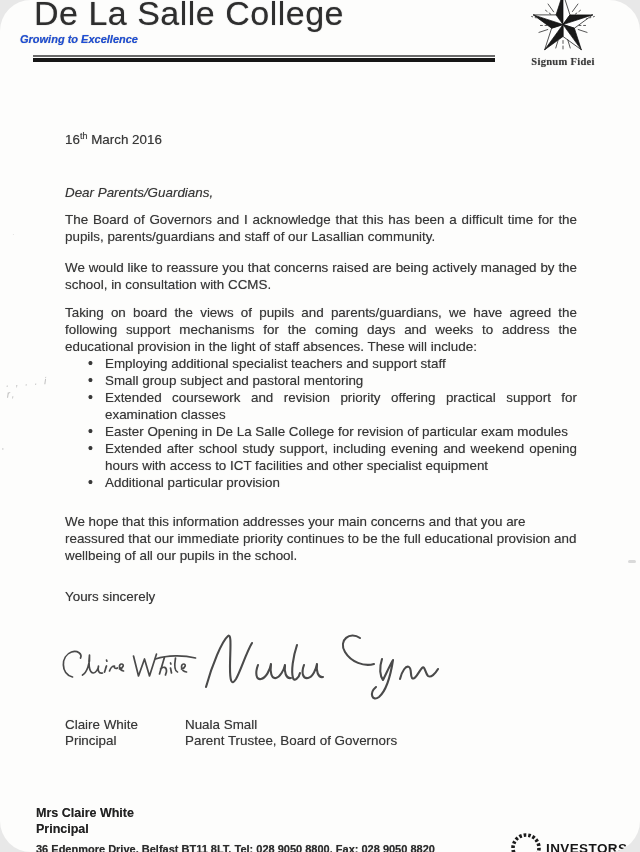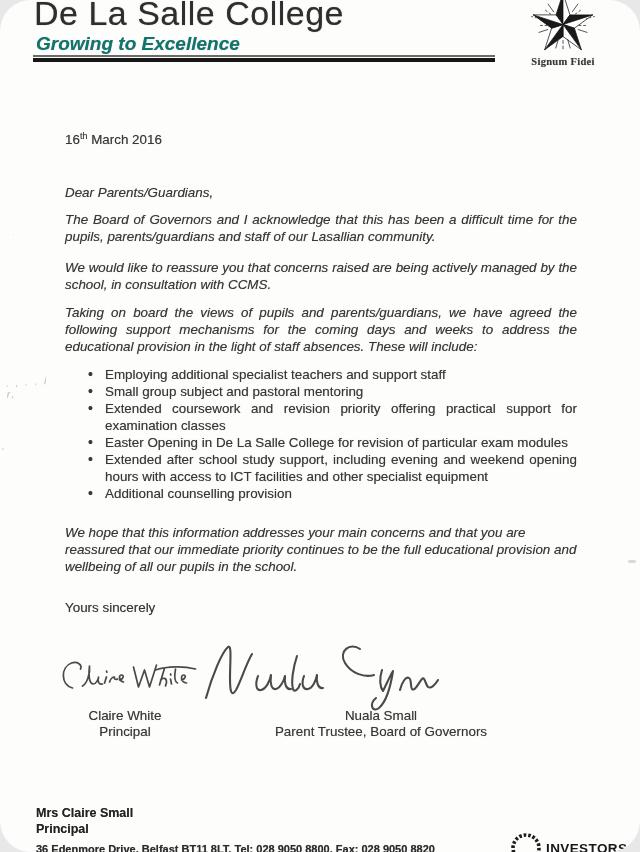--- a/index.html
+++ b/index.html
@@ -17,23 +17,23 @@
   
   .letterhead { position: absolute; top: 0; left: 0; right: 0; height: 80px; }
   .school-name {
     position: absolute; left: 34px; top: -6px;
     font-size: 34px; font-weight: 400; letter-spacing: 0.5px;
     color: #2e2e2e;
     text-shadow: 0 0 1px rgba(46,46,46,0.55);
     white-space: nowrap;
   }
   .school-tagline {
-    position: absolute; left: 36px; top: 33px;
-    font-size: 19px; font-style: italic; font-weight: 700;
-    color: #0f766e;
+    position: absolute; left: 20px; top: 33px;
+    font-size: 11px; font-style: italic; font-weight: 700;
+    color: #1d4ed8;
     text-shadow: 0 0 0.8px rgba(51,51,51,0.5);
   }
   .header-rule { position: absolute; left: 33px; top: 55px; width: 462px; }
   .header-rule .thin { height: 2px; background: #6a6a6a; }
   .header-rule .thick { height: 4px; background: #161616; margin-top: 1px; }
   .crest { position: absolute; left: 513px; top: 0; width: 100px; text-align: center; }
   .crest svg { display: block; margin: -14px auto 0; }
   .crest-caption {
     font-family: "Liberation Serif", serif;
     font-size: 10.5px; font-weight: 700; color: #3b3b3b;
@@ -43,37 +43,37 @@
   
   .content {
     position: absolute; left: 65px; top: 0; width: 512px;
     font-size: 13.4px; line-height: 17px;
     color: #383838;
     text-shadow: 0 0 0.7px rgba(56,56,56,0.55);
   }
   .date-line { margin-top: 131px; }
   .date-line sup { font-size: 9px; vertical-align: super; line-height: 0; }
   .salutation { margin-top: 36px; font-style: italic; }
-  .para { margin-top: 10px; font-style: italic; }
+  .para { margin-top: 10px; }
   .para.justify { text-align: justify; }
   .p2 { margin-top: 14px; }
   .p3 { margin-top: 11px; }
   .p4 { margin-top: 22px; }
-  ul.support-list { margin-top: 11px; list-style: none; padding-left: 40px; }
+  ul.support-list { list-style: none; padding-left: 40px; }
   ul.support-list li { position: relative; text-align: justify; }
   ul.support-list li::before {
     content: "\2022";
     position: absolute; left: -17px; top: 0;
     font-size: 14px;
   }
   .closing { margin-top: 24px; }
   .signatures { position: relative; margin-top: 26px; height: 66px; }
   .sig-claire { position: absolute; left: -10px; top: 12px; }
   .sig-nuala  { position: absolute; left: 135px; top: -4px; }
-  .signature-block { display: flex; margin-top: 0; text-align: center; }
+  .signature-block { display: flex; margin-top: 20px; }
   .sig-col-1 { width: 120px; }
   .sig-col-2 { flex: 1; }
   .sig-name, .sig-role { line-height: 16px; }
   
   .footer-contact {
     position: absolute; left: 36px; top: 805px;
     font-size: 12.5px; font-weight: 700; color: #222;
     line-height: 16px;
     text-shadow: 0 0 0.6px rgba(34,34,34,0.5);
   }
@@ -148,21 +148,21 @@
     <p class="para justify">The Board of Governors and I acknowledge that this has been a difficult time for the pupils, parents/guardians and staff of our Lasallian community.</p>
     <p class="para justify p2">We would like to reassure you that concerns raised are being actively managed by the school, in consultation with CCMS.</p>
     <p class="para justify p3">Taking on board the views of pupils and parents/guardians, we have agreed the following support mechanisms for the coming days and weeks to address the educational provision in the light of staff absences. These will include:</p>
 
     <ul class="support-list">
       <li>Employing additional specialist teachers and support staff</li>
       <li>Small group subject and pastoral mentoring</li>
       <li>Extended coursework and revision priority offering practical support for examination classes</li>
       <li>Easter Opening in De La Salle College for revision of particular exam modules</li>
       <li>Extended after school study support, including evening and weekend opening hours with access to ICT facilities and other specialist equipment</li>
-      <li>Additional counselling provision</li>
+      <li>Additional particular provision</li>
     </ul>
 
     <p class="para p4">We hope that this information addresses your main concerns and that you are reassured that our immediate priority continues to be the full educational provision and wellbeing of all our pupils in the school.</p>
 
     <div class="closing">Yours sincerely</div>
 
     <div class="signatures">
       <svg class="sig-claire" width="145" height="48" viewBox="0 0 140 48">
         <g fill="none" stroke="#4a4a4a" stroke-width="1.7" stroke-linecap="round" stroke-linejoin="round">
           <path d="M15,34 C3,31 3,13 14,9 C20,7 25,11 23,15"></path>
@@ -197,21 +197,21 @@
         <div class="sig-role">Principal</div>
       </div>
       <div class="sig-col-2">
         <div class="sig-name">Nuala Small</div>
         <div class="sig-role">Parent Trustee, Board of Governors</div>
       </div>
     </div>
   </div>
 
   <div class="footer-contact">
-    <div>Mrs Claire Small</div>
+    <div>Mrs Claire White</div>
     <div>Principal</div>
   </div>
   <div class="footer-address">36 Edenmore Drive, Belfast BT11 8LT. Tel: 028 9050 8800. Fax: 028 9050 8820</div>
 
   <div class="investors">
     <svg width="132" height="40" viewBox="0 0 132 40">
       <circle cx="18" cy="17" r="13" fill="none" stroke="#1d1d1d" stroke-width="3.6" stroke-dasharray="2.6 1.9" transform="rotate(20 18 17)"></circle>
       <text x="38" y="22" font-family="Liberation Sans, sans-serif" font-size="13.5" font-weight="700" letter-spacing="0.4" fill="#161616">INVESTORS</text>
     </svg>
   </div>

